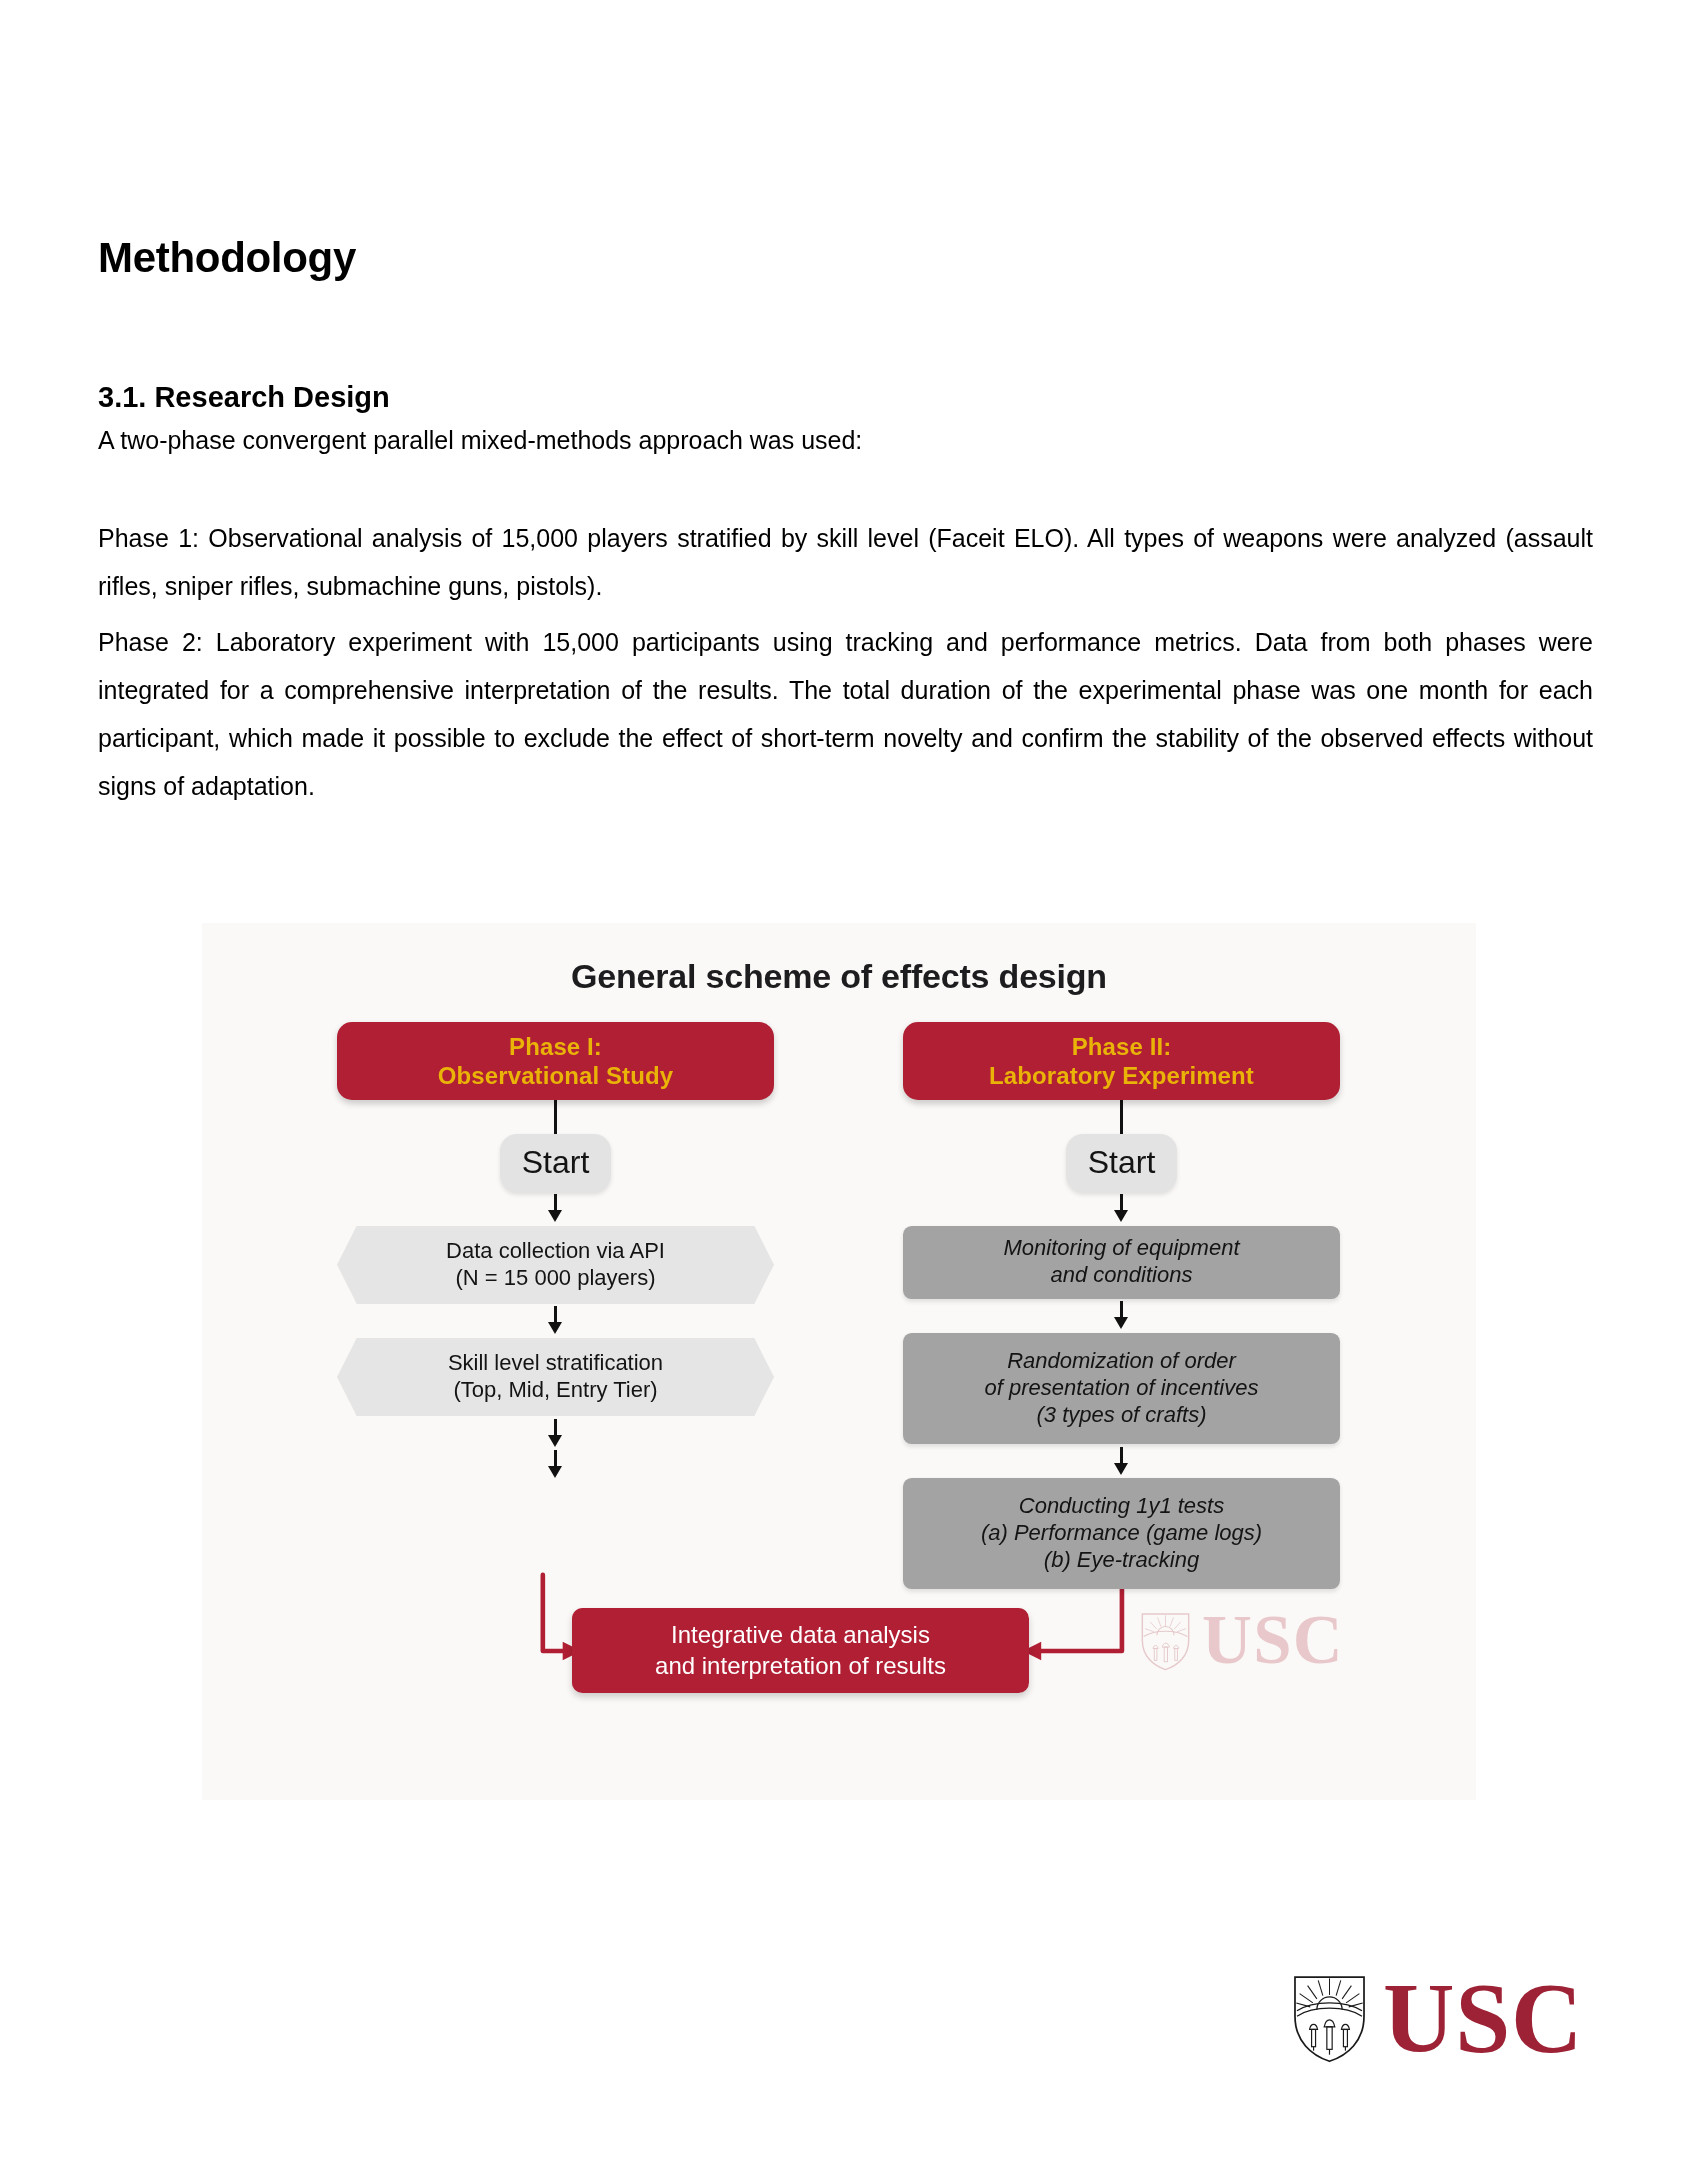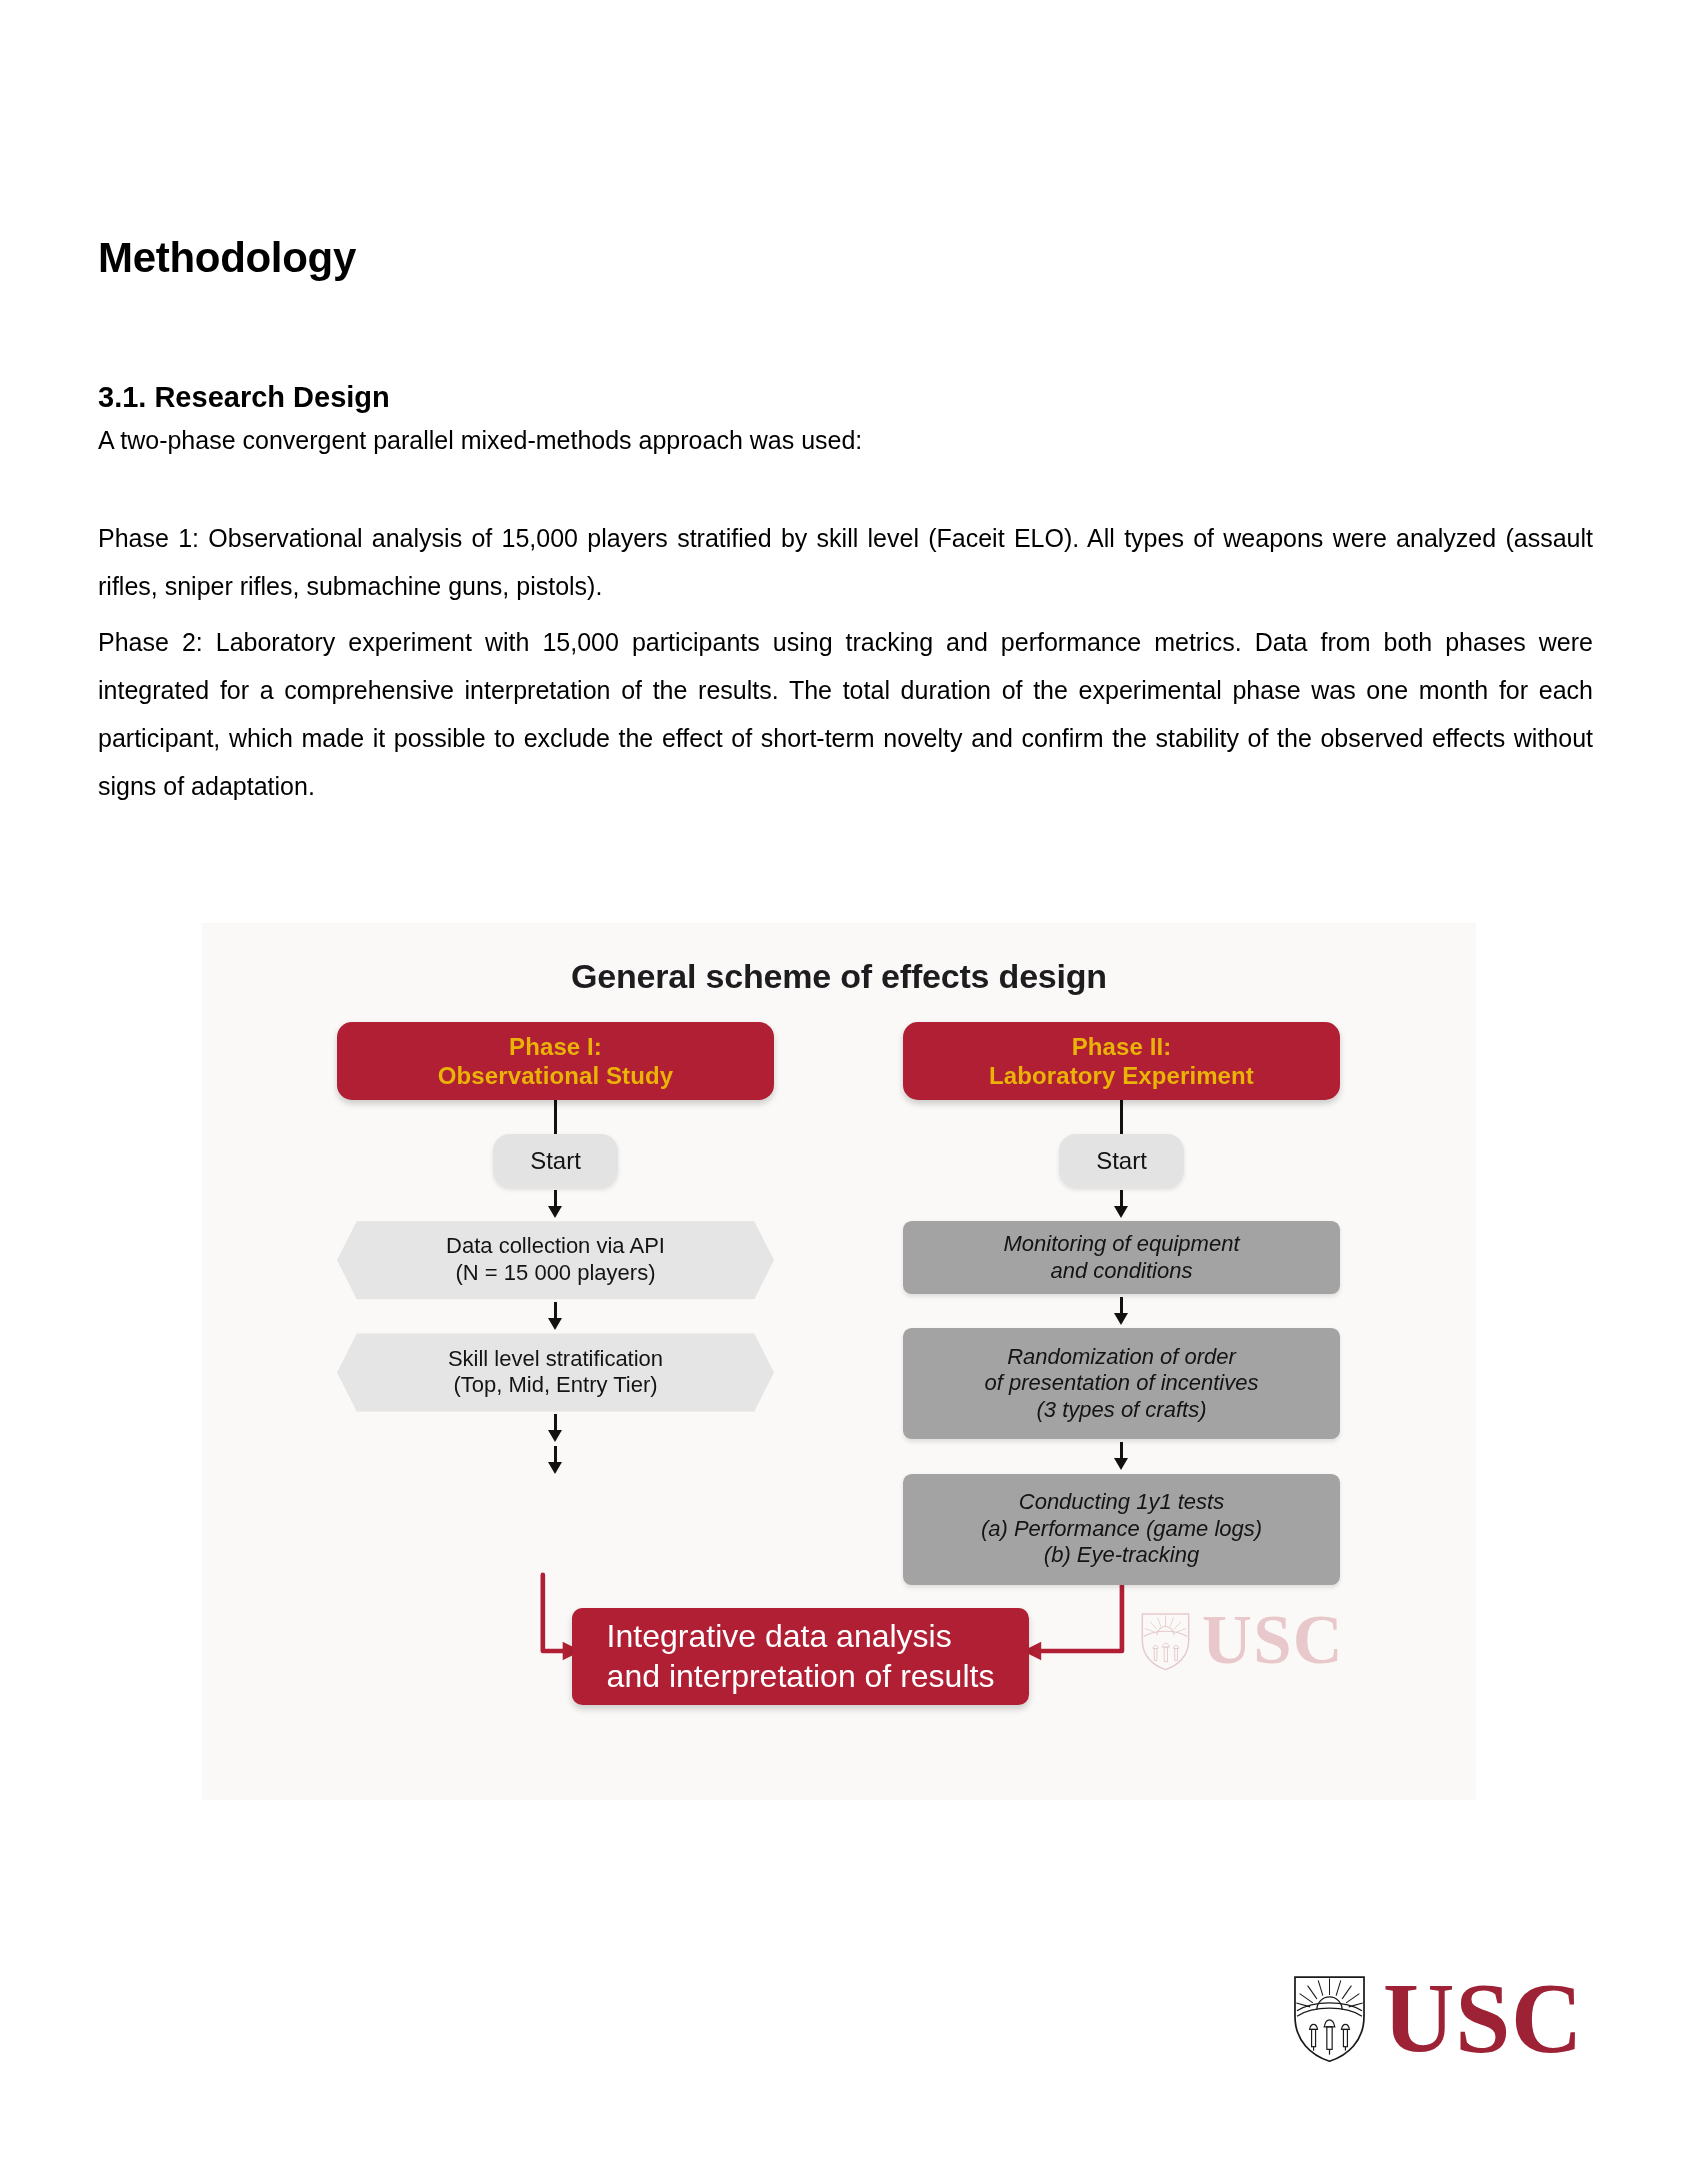--- a/index.html
+++ b/index.html
@@ -112,25 +112,25 @@
     background: #b01f33;
     color: #eab308;
     font-size: 24px;
     font-weight: bold;
     border-radius: 15px;
     box-shadow: 0 3.3px 6px rgba(0,0,0,0.18);
     letter-spacing: 0.1px;
   }
 
   .start-pill {
-    width: 125px;
+    width: 111px;
     min-height: 53px;
     background: #e3e3e3;
     border-radius: 17px;
-    font-size: 24px;
+    font-size: 32px;
     box-shadow: 0 2.6px 4.6px rgba(0,0,0,0.10);
   }
 
   .step-rect {
     width: 437px;
     min-height: 73px;
     background: #a3a3a3;
     border-radius: 8.6px;
     box-shadow: 0 2.6px 4.6px rgba(0,0,0,0.10);
     font-style: italic;
@@ -179,22 +179,22 @@
     left: 370px;
     top: 685px;
     width: 457px;
     min-height: 85px;
     background: #b01f33;
     color: #fff;
     border-radius: 10.6px;
     display: flex;
     align-items: center;
     justify-content: center;
-    text-align: left;
-    font-size: 32px;
+    text-align: center;
+    font-size: 24px;
     line-height: 1.26;
     box-shadow: 0 4px 7.3px rgba(0,0,0,0.18);
     padding: 8px 14.6px;
     box-sizing: border-box;
   }
 
   
   .elbows {
     position: absolute;
     left: 0; top: 0;

